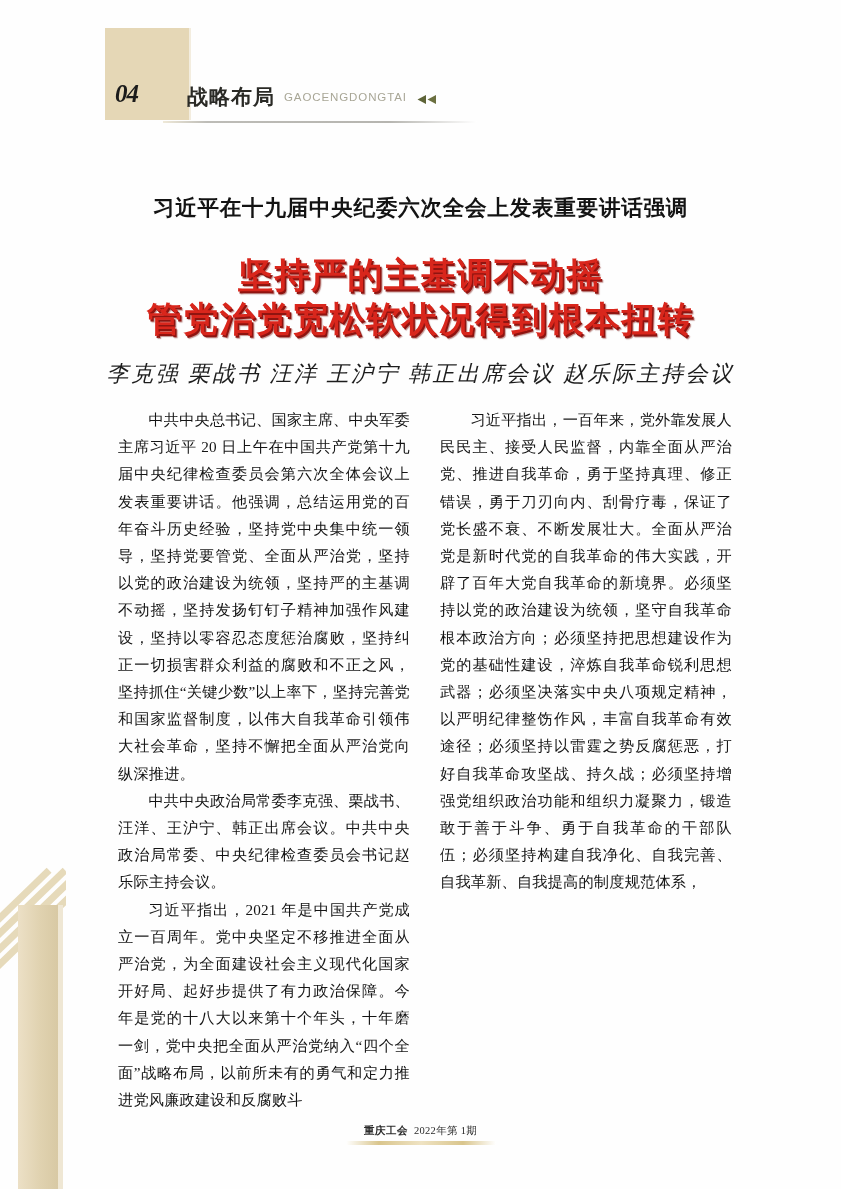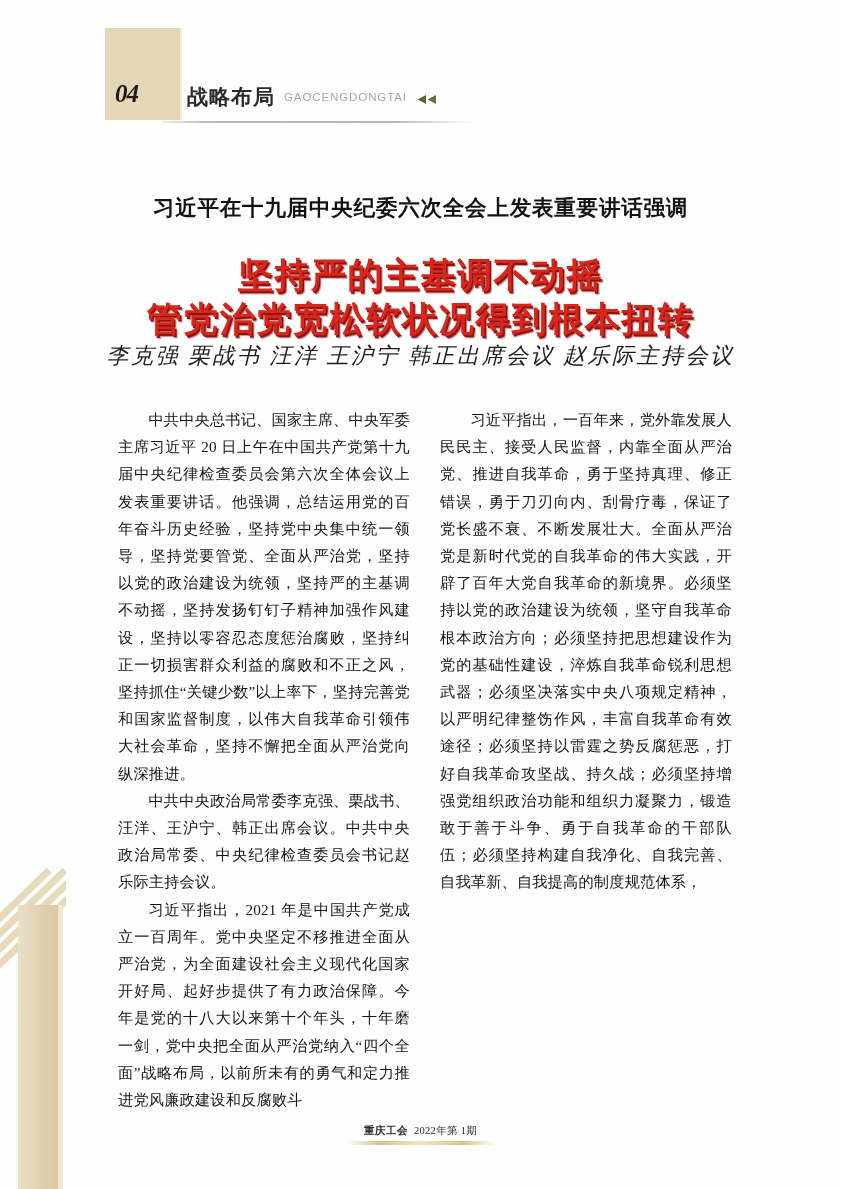--- a/index.html
+++ b/index.html
@@ -68,21 +68,21 @@
     position: absolute;
     left: 105px;
     top: 28px;
     width: 372px;
     height: 94px;
   }
   .header-block {
     position: absolute;
     left: 0;
     top: 0;
-    width: 75px;
+    width: 84px;
     height: 92px;
     background: #e5d7b6;
     box-shadow: 2px 0 0 #f3eddf;
   }
   .header-number {
     position: absolute;
     left: 10px;
     bottom: 12px;
     font-family: "Liberation Serif", serif;
     font-style: italic;
@@ -156,20 +156,21 @@
     color: #d9261c;
     letter-spacing: 1.5px;
     line-height: 1.26;
     text-shadow:
       1.5px 1.5px 0 #8f1410,
       2.5px 2.5px 1px rgba(120,18,12,0.45);
   }
   .headline .l1 { font-size: 35px; display: block; }
   .headline .l2 { font-size: 35px; display: block; }
   .byline {
+    margin-top: 18px;
     font-family: "Liberation Serif", "DejaVu Serif", serif;
     font-size: 22px;
     font-style: italic;
     color: #1d1d1d;
     letter-spacing: 2.5px;
     white-space: nowrap;
   }
 
   
   .columns {

